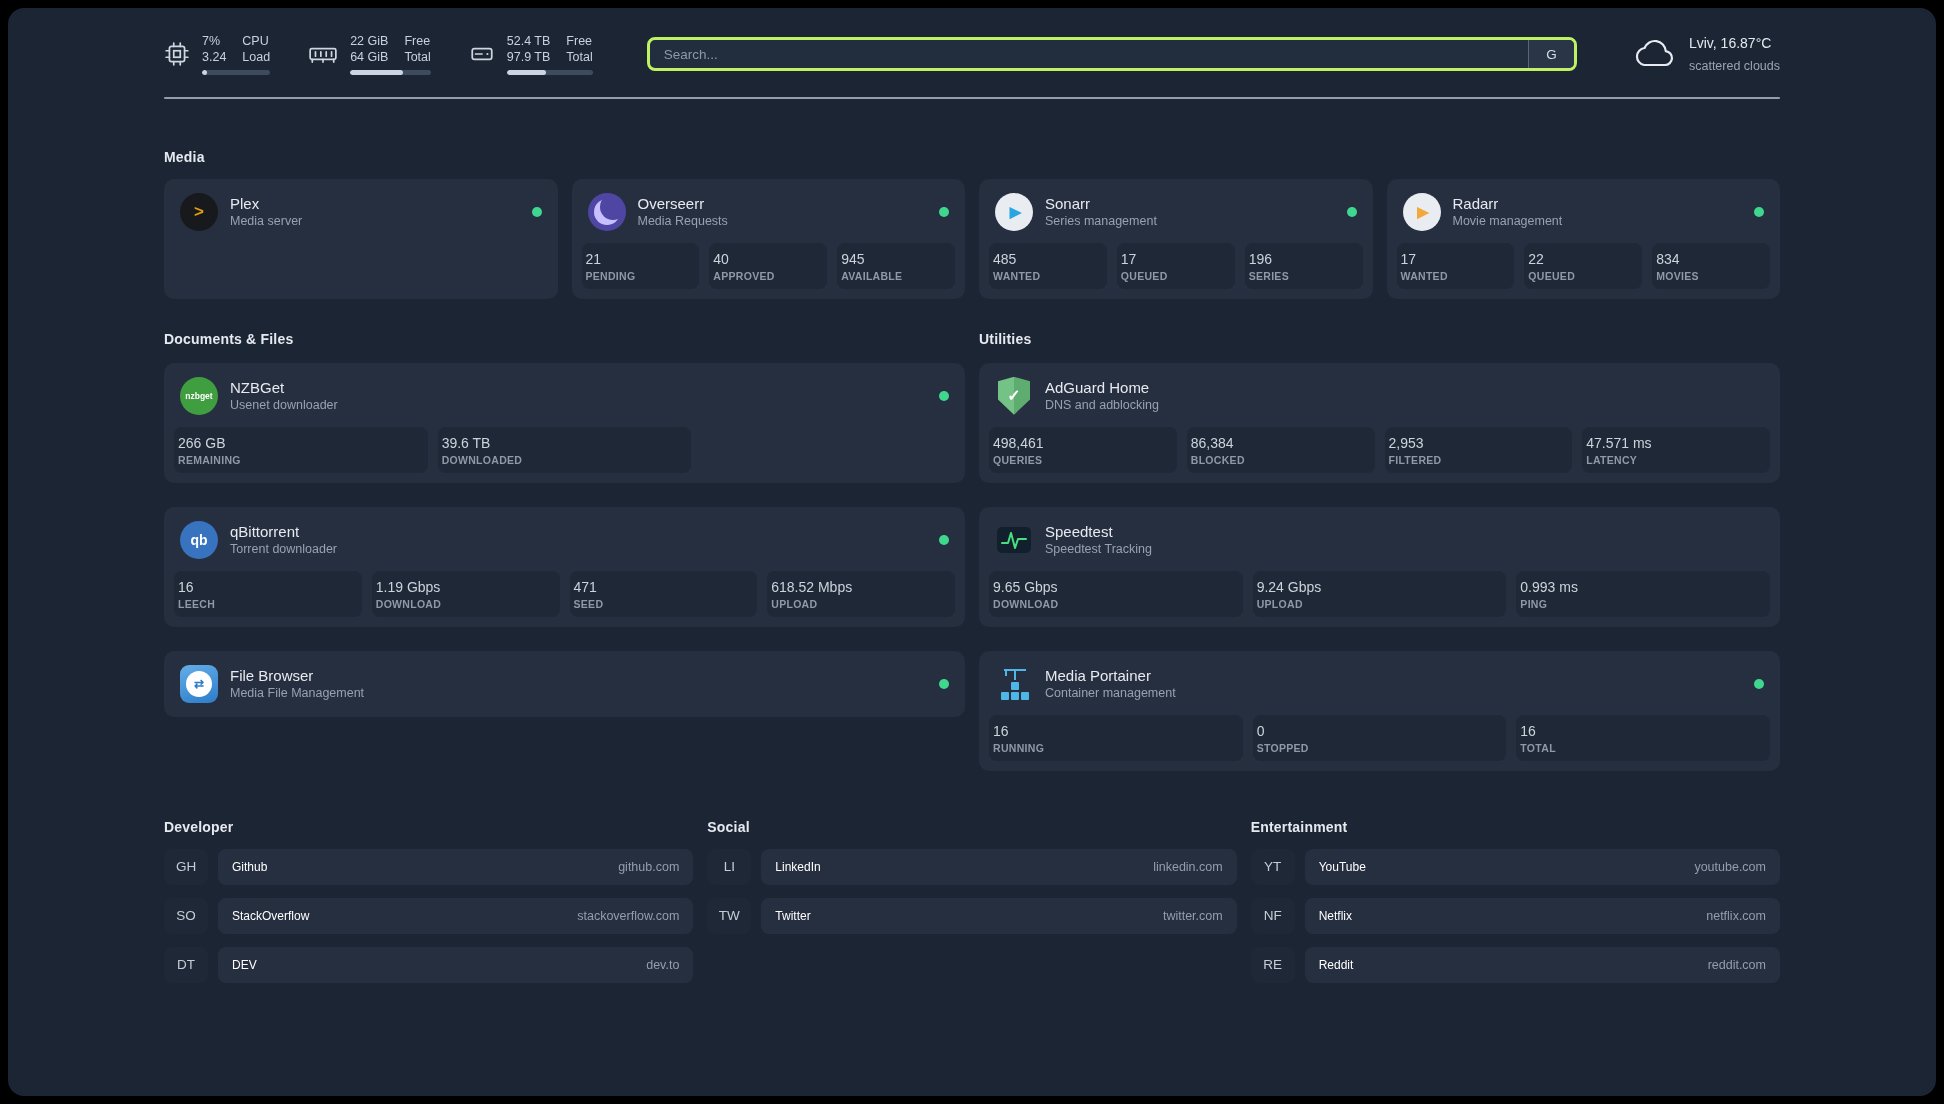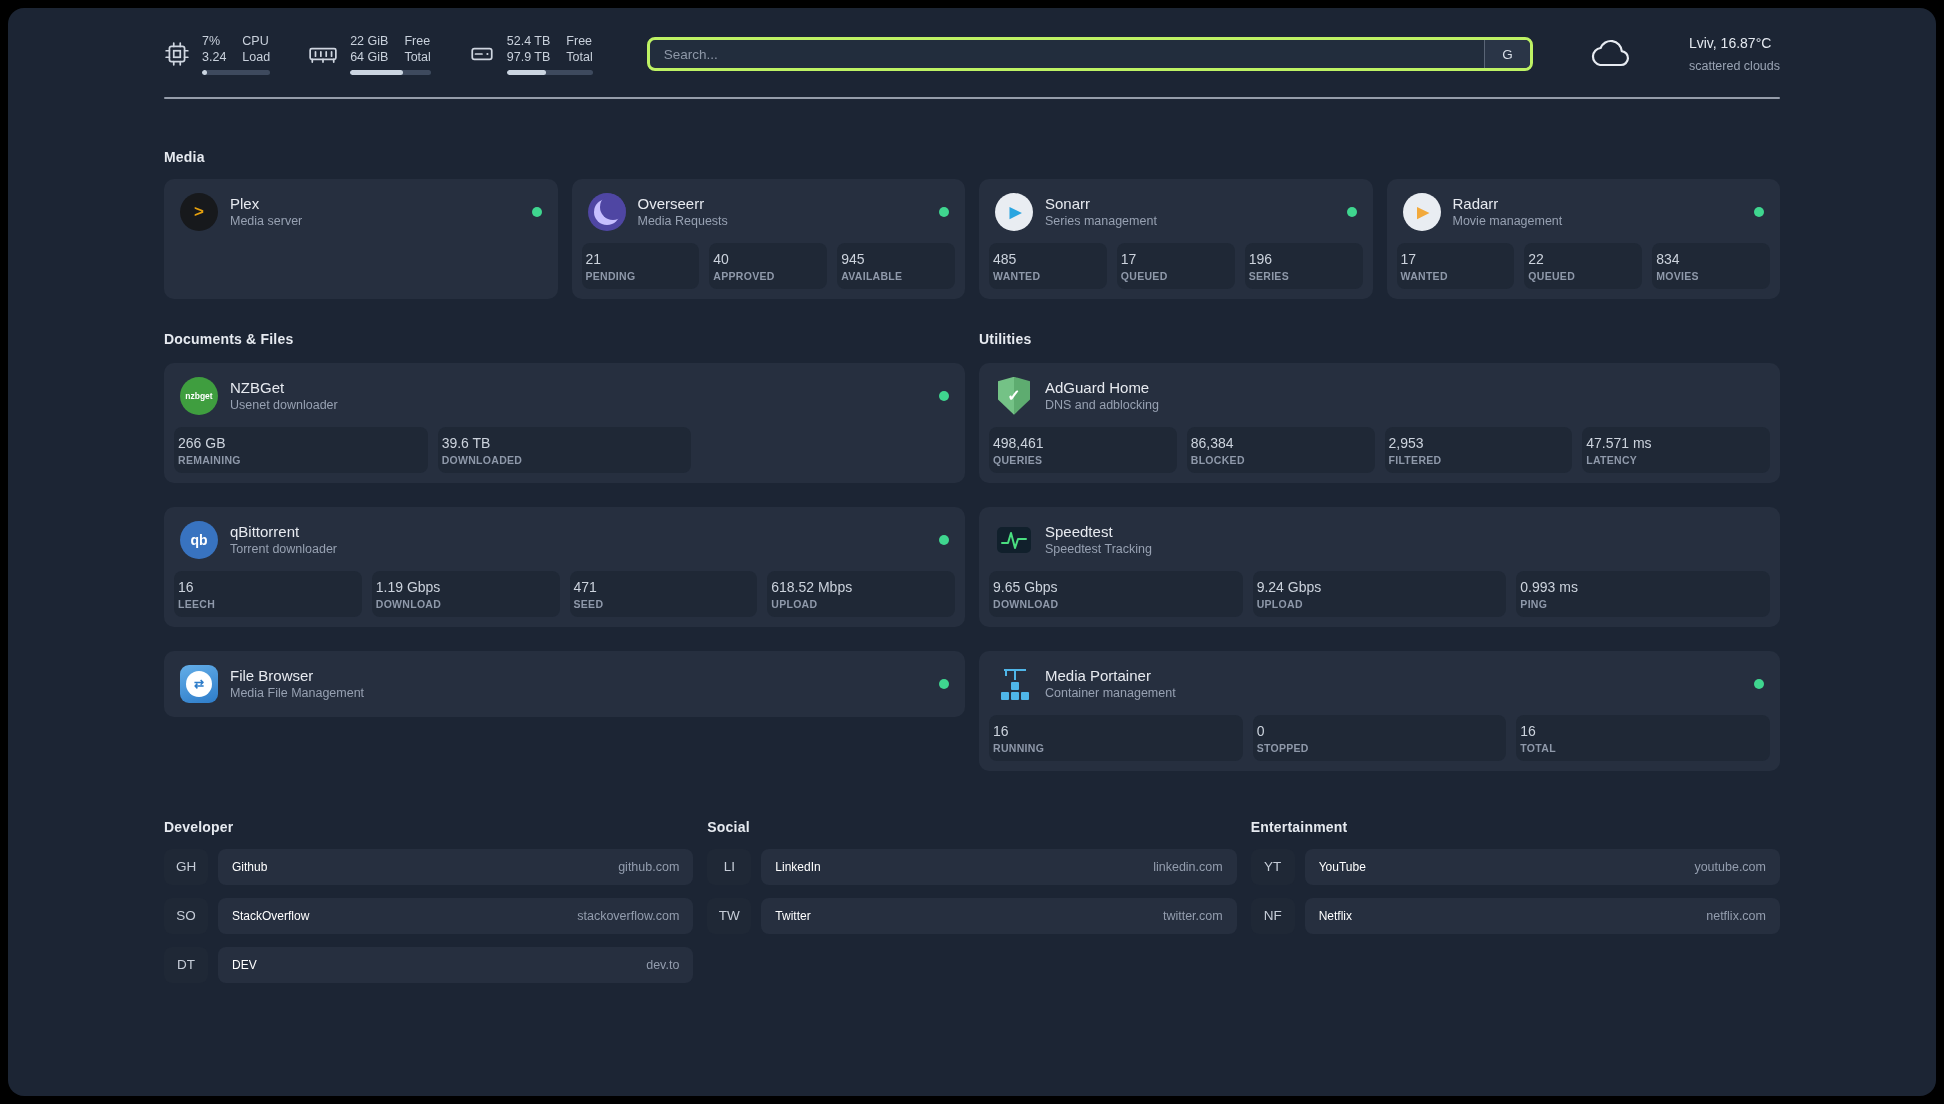--- a/index.html
+++ b/index.html
@@ -21,21 +21,21 @@
 
   .search { flex:1; margin:0 54px; height:34px; display:flex; align-items:stretch;
             background:#222d3d; border:3px solid #bef264; border-radius:8px; overflow:hidden; }
   .search input { flex:1; background:transparent; border:none; outline:none;
                   color:#dfe5ec; font-size:13.5px; padding:0 14px; font-family:inherit; }
   .search input::placeholder { color:#8e98a8; }
   .search-g { width:46px; display:flex; align-items:center; justify-content:center;
               border-left:1px solid #5a6576; background:#2a3547; color:#d7dde6; font-size:13.5px; cursor:pointer; }
 
   .weather { display:flex; align-items:center; gap:12px; }
-  .weather-txt { display:flex; flex-direction:column; gap:8px;margin-left:44px; }
+  .weather-txt { display:flex; flex-direction:column; gap:8px; }
   .weather-loc { font-size:14px; color:#e4e9f0; }
   .weather-cond { font-size:12.5px; color:#9aa4b4; }
 
   .divider { height:2px; background:#aab3c0; border-radius:1px; margin-top:22px; opacity:.85; }
 
   
   h2.sec { font-size:14px; font-weight:600; color:#e6eaf0; letter-spacing:.2px; margin-bottom:14px; }
   .sec-media { margin-top:50px; }
   .media-grid { display:grid; grid-template-columns:repeat(4,1fr); gap:14px; }
 
@@ -519,17 +519,24 @@
           <span class="bm-url">youtube.com</span>
         </div>
       </div>
       <div class="bm-row">
         <span class="bm-abbr">NF</span>
         <div class="bm-bar">
           <span class="bm-name">Netflix</span>
           <span class="bm-url">netflix.com</span>
         </div>
       </div>
+      <div class="bm-row">
+        <span class="bm-abbr">RE</span>
+        <div class="bm-bar">
+          <span class="bm-name">Reddit</span>
+          <span class="bm-url">reddit.com</span>
+        </div>
+      </div>
     </div>
   </div>
 
 </div>
 </div>
 
 </body></html>

